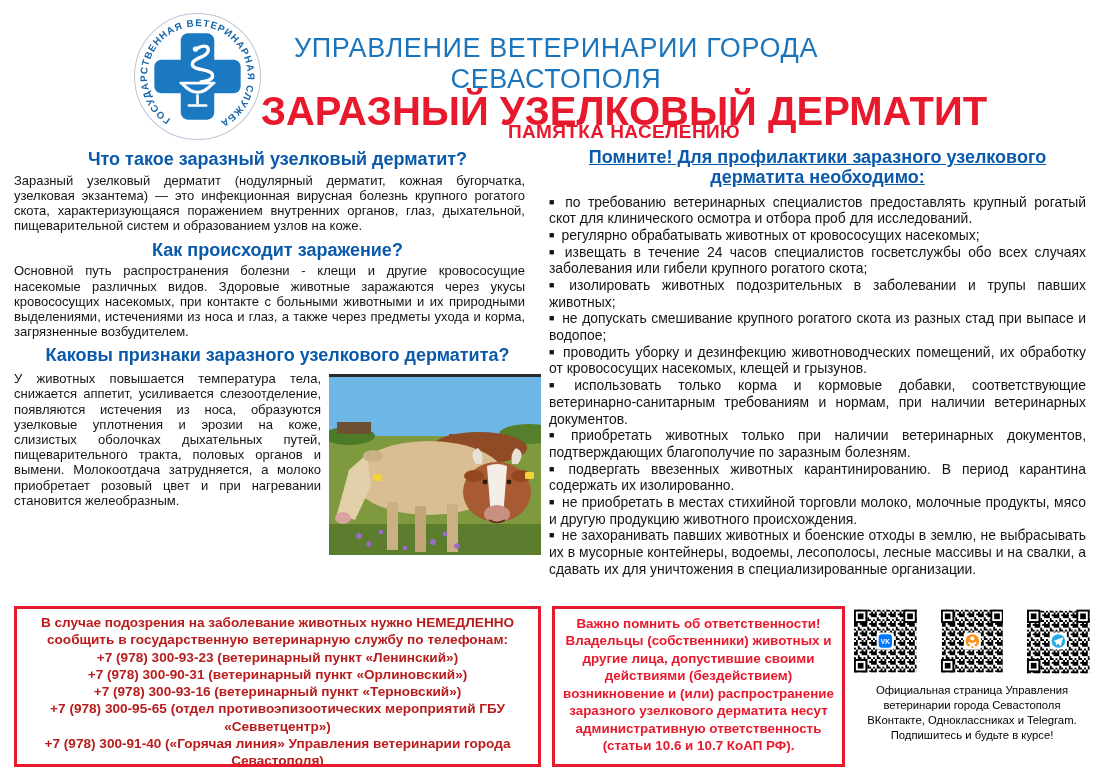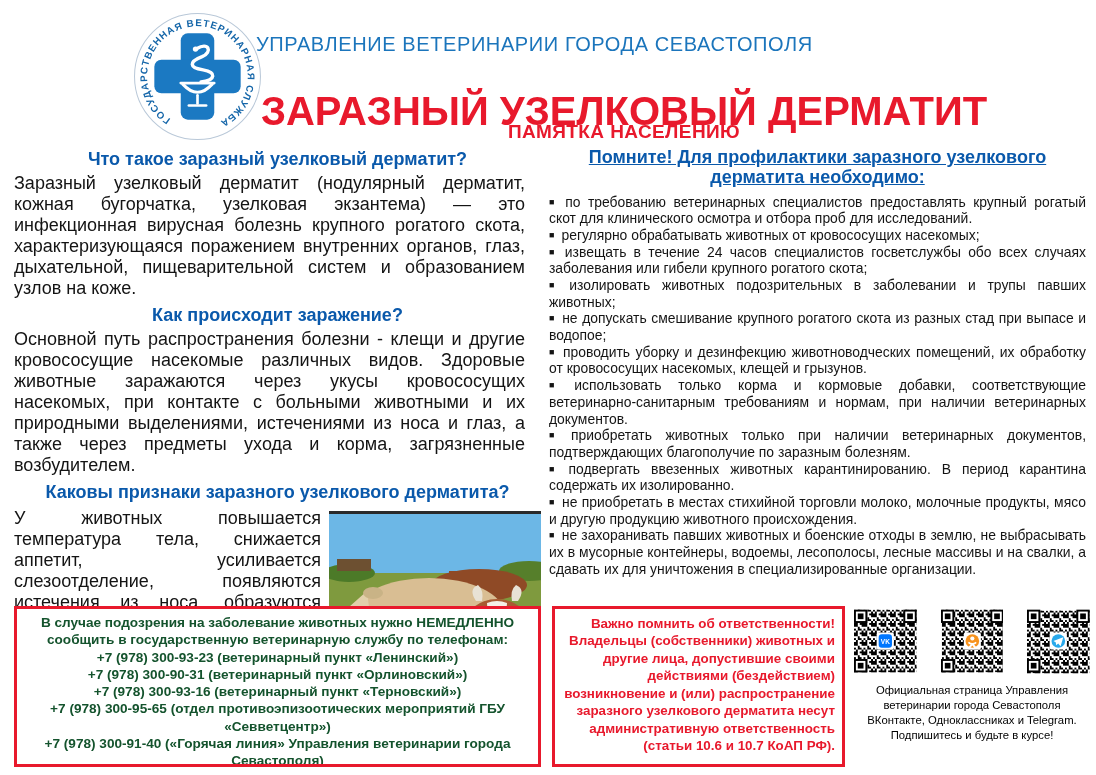--- a/index.html
+++ b/index.html
@@ -1,48 +1,48 @@
 <!DOCTYPE html>
 <html lang="ru"><head>
 <meta charset="utf-8">
 <style>
   html,body{margin:0;padding:0;background:#fff;}
   .page{position:relative;width:1096px;height:775px;background:#ffffff;overflow:hidden;
         font-family:"Liberation Sans",sans-serif;color:#141414;}
 
   
   .logo{position:absolute;left:133px;top:12px;width:129px;height:129px;}
-  .org-name{position:absolute;left:256px;top:33px;width:600px;text-align:left;
-            font-size:20px;letter-spacing:.6px;color:#1b75bc;font-weight:400;}
+  .org-name{position:absolute;left:256px;top:33px;width:600px;text-align:center;
+            font-size:27px;letter-spacing:.6px;color:#1b75bc;font-weight:400;}
   .main-title{position:absolute;left:250px;top:90px;width:748px;text-align:center;
               font-size:40px;font-weight:700;color:#e8192c;letter-spacing:0;line-height:1.05;}
   .subtitle{position:absolute;left:250px;top:121px;width:748px;text-align:center;
             font-size:19px;font-weight:700;color:#e8192c;letter-spacing:.4px;}
 
   
   .col-left{position:absolute;left:14px;top:150px;width:527px;height:456px;overflow:hidden;}
   .col-right{position:absolute;left:549px;top:148px;width:537px;height:458px;overflow:hidden;}
   .h-blue{color:#0a59ab;font-weight:700;font-size:18px;text-align:center;margin:7px 0 3px 0;line-height:1.1;}
   .col-left .h-blue:first-child{margin-top:0;}
   .col-right .h-blue{margin:0 0 6px 0;text-decoration:underline;}
-  .body-text{font-size:18px;line-height:1.17;text-align:justify;text-align-last:left;margin:2px 16px 4px 0;}
+  .body-text{font-size:13px;line-height:1.17;text-align:justify;text-align-last:left;margin:2px 16px 4px 0;}
   .item{font-size:13.9px;line-height:1.2;text-align:justify;text-align-last:left;margin:0;}
   .sq{font-size:9px;vertical-align:2px;margin-right:7px;}
 
   .signs-wrap{overflow:hidden;}
   .cows{float:right;width:212px;height:181px;margin:5px 0 2px 8px;display:block;}
 
   
   .box-emergency{position:absolute;left:14px;top:606px;width:527px;height:161px;box-sizing:border-box;
-                 border:3px solid #e8192c;color:#14532d;font-weight:700;font-size:13.6px;
+                 border:3px solid #e8192c;color:#b91c1c;font-weight:700;font-size:13.6px;
                  line-height:1.27;text-align:center;padding:5px 8px;overflow:hidden;}
   .box-emergency p{margin:0;}
   .box-responsibility{position:absolute;left:552px;top:606px;width:293px;height:161px;box-sizing:border-box;
                       border:3px solid #e8192c;color:#e8192c;font-weight:700;font-size:13.4px;
-                      line-height:1.3;text-align:right;padding:6px 7px;overflow:hidden;}
+                      line-height:1.3;text-align:center;padding:6px 7px;overflow:hidden;}
   .social{position:absolute;left:854px;top:604px;width:236px;}
   .qr-row{display:flex;gap:24px;}
   .qr{width:74px;height:74px;display:block;}
   .social-caption{font-size:11.3px;line-height:1.32;text-align:center;margin-top:5px;color:#000;}
 </style>
 </head>
 <body>
 
 <div class="page">
 

